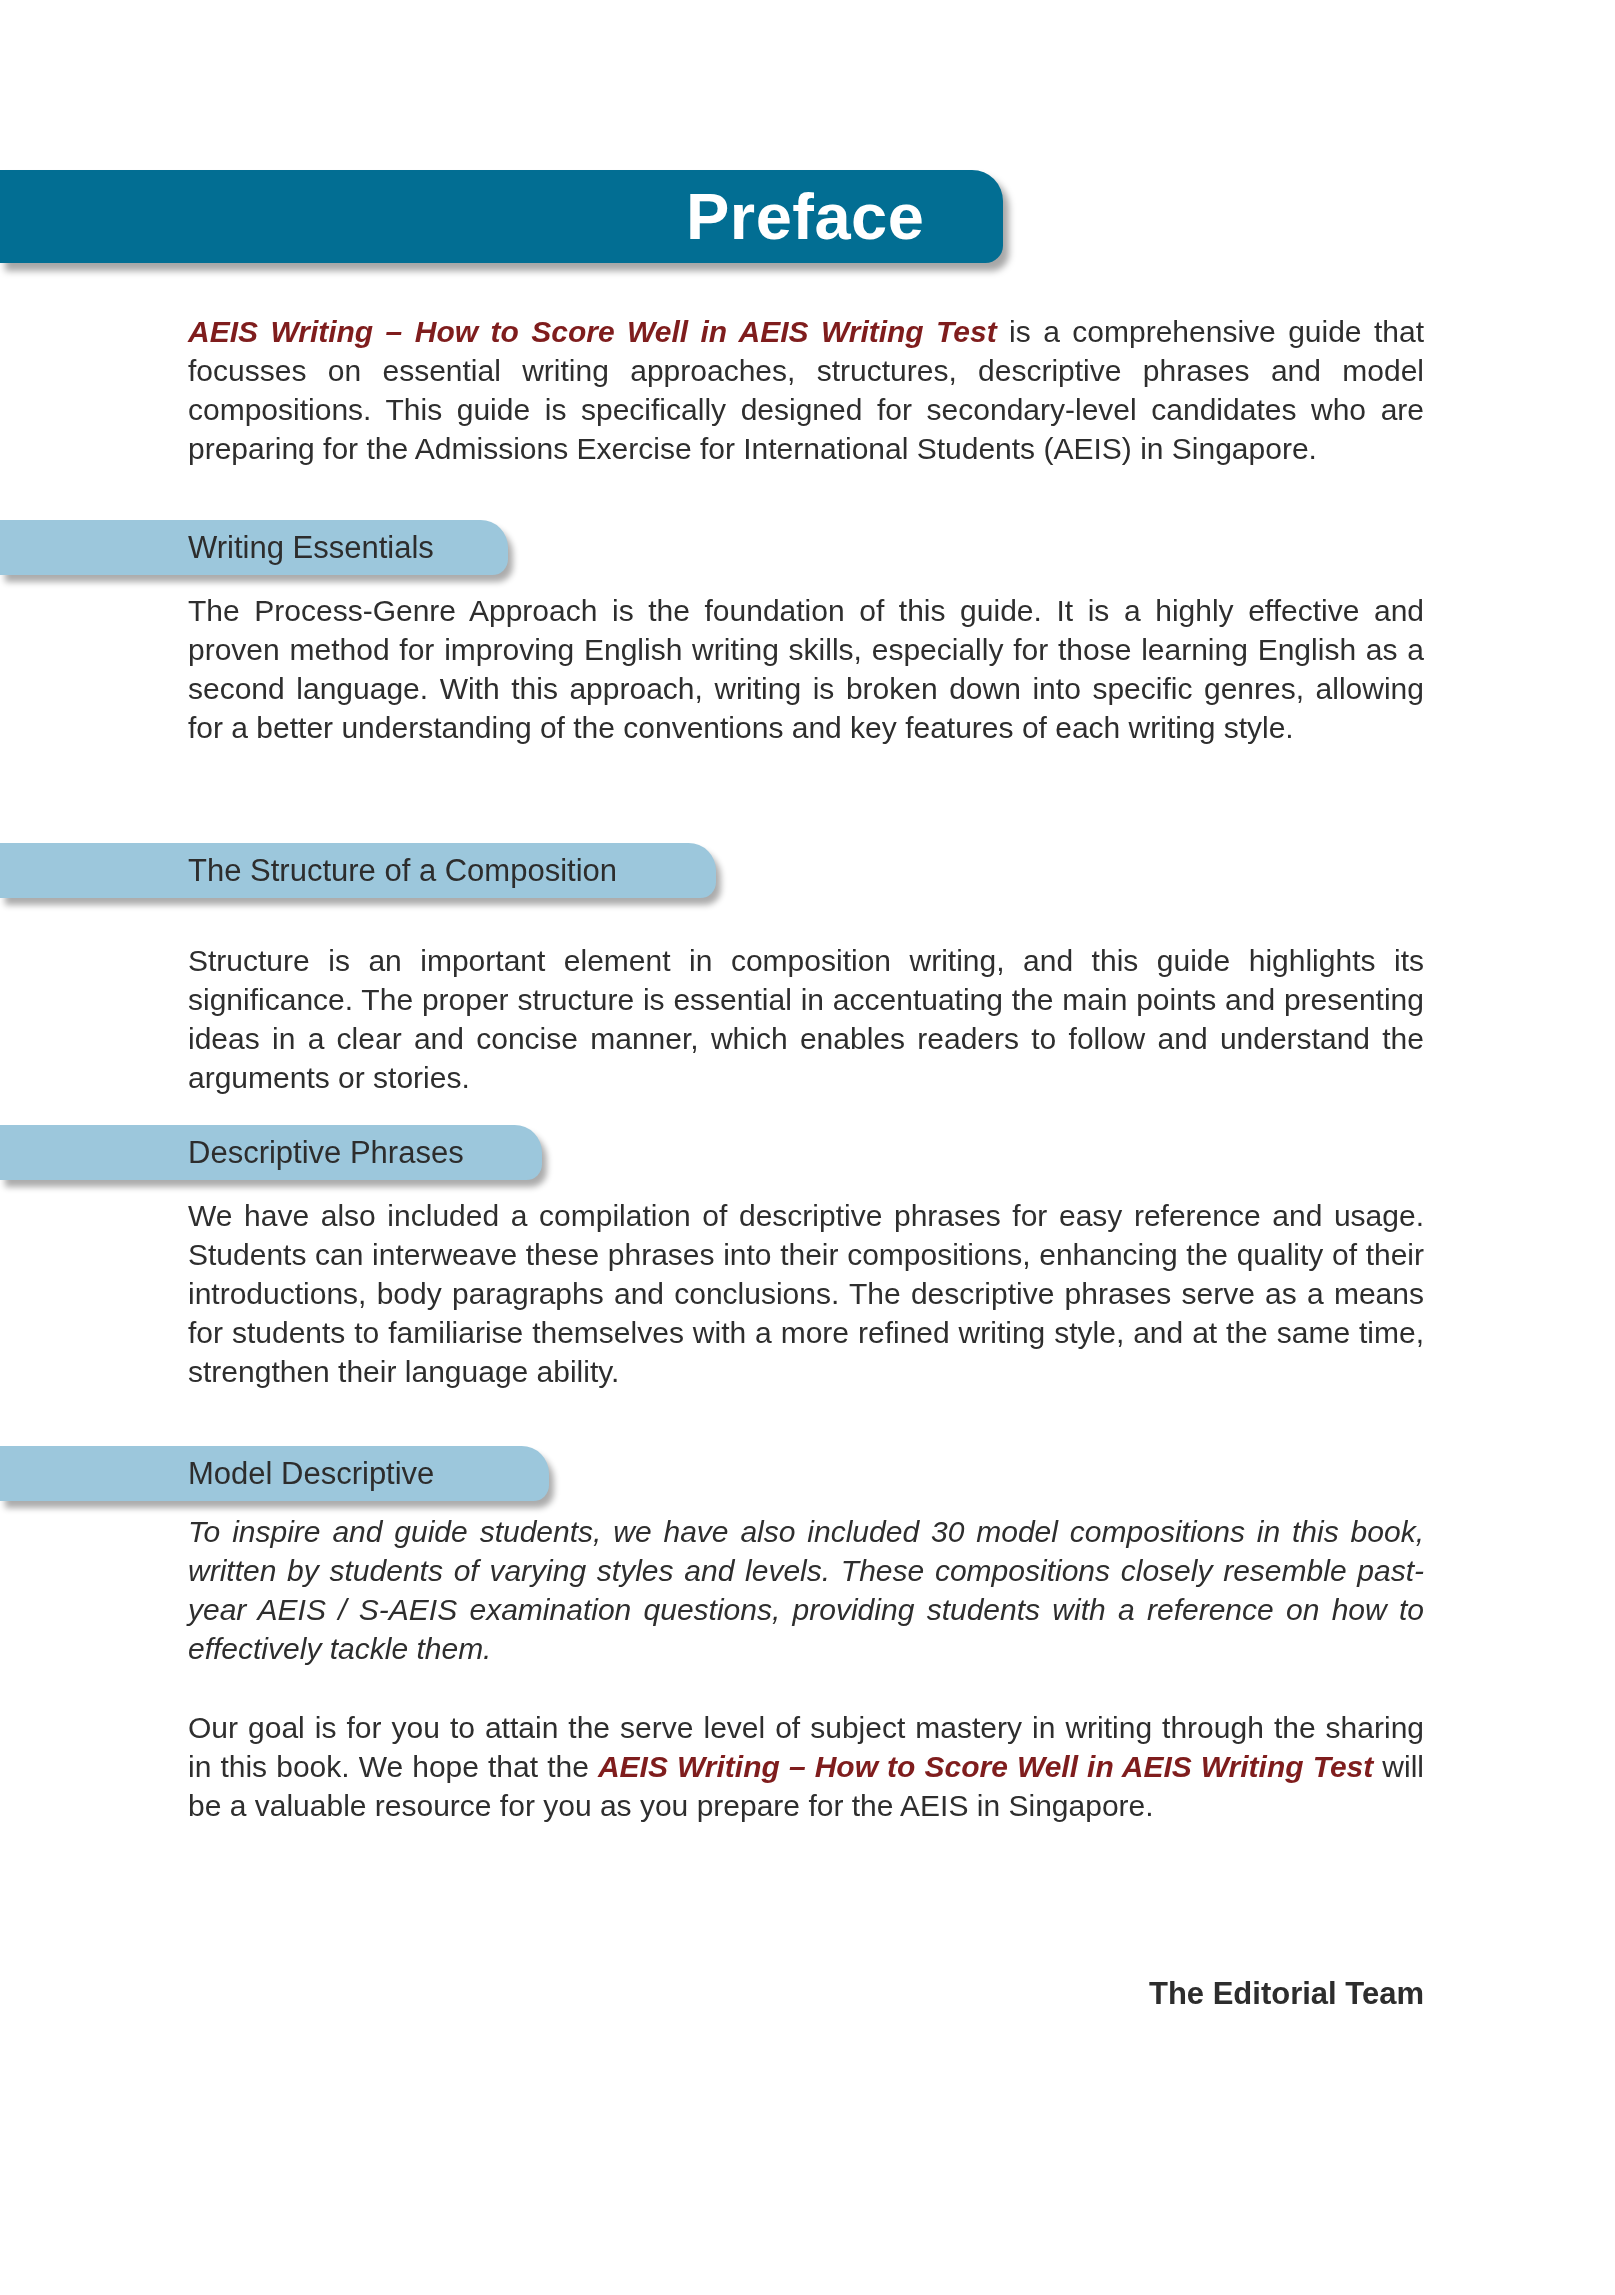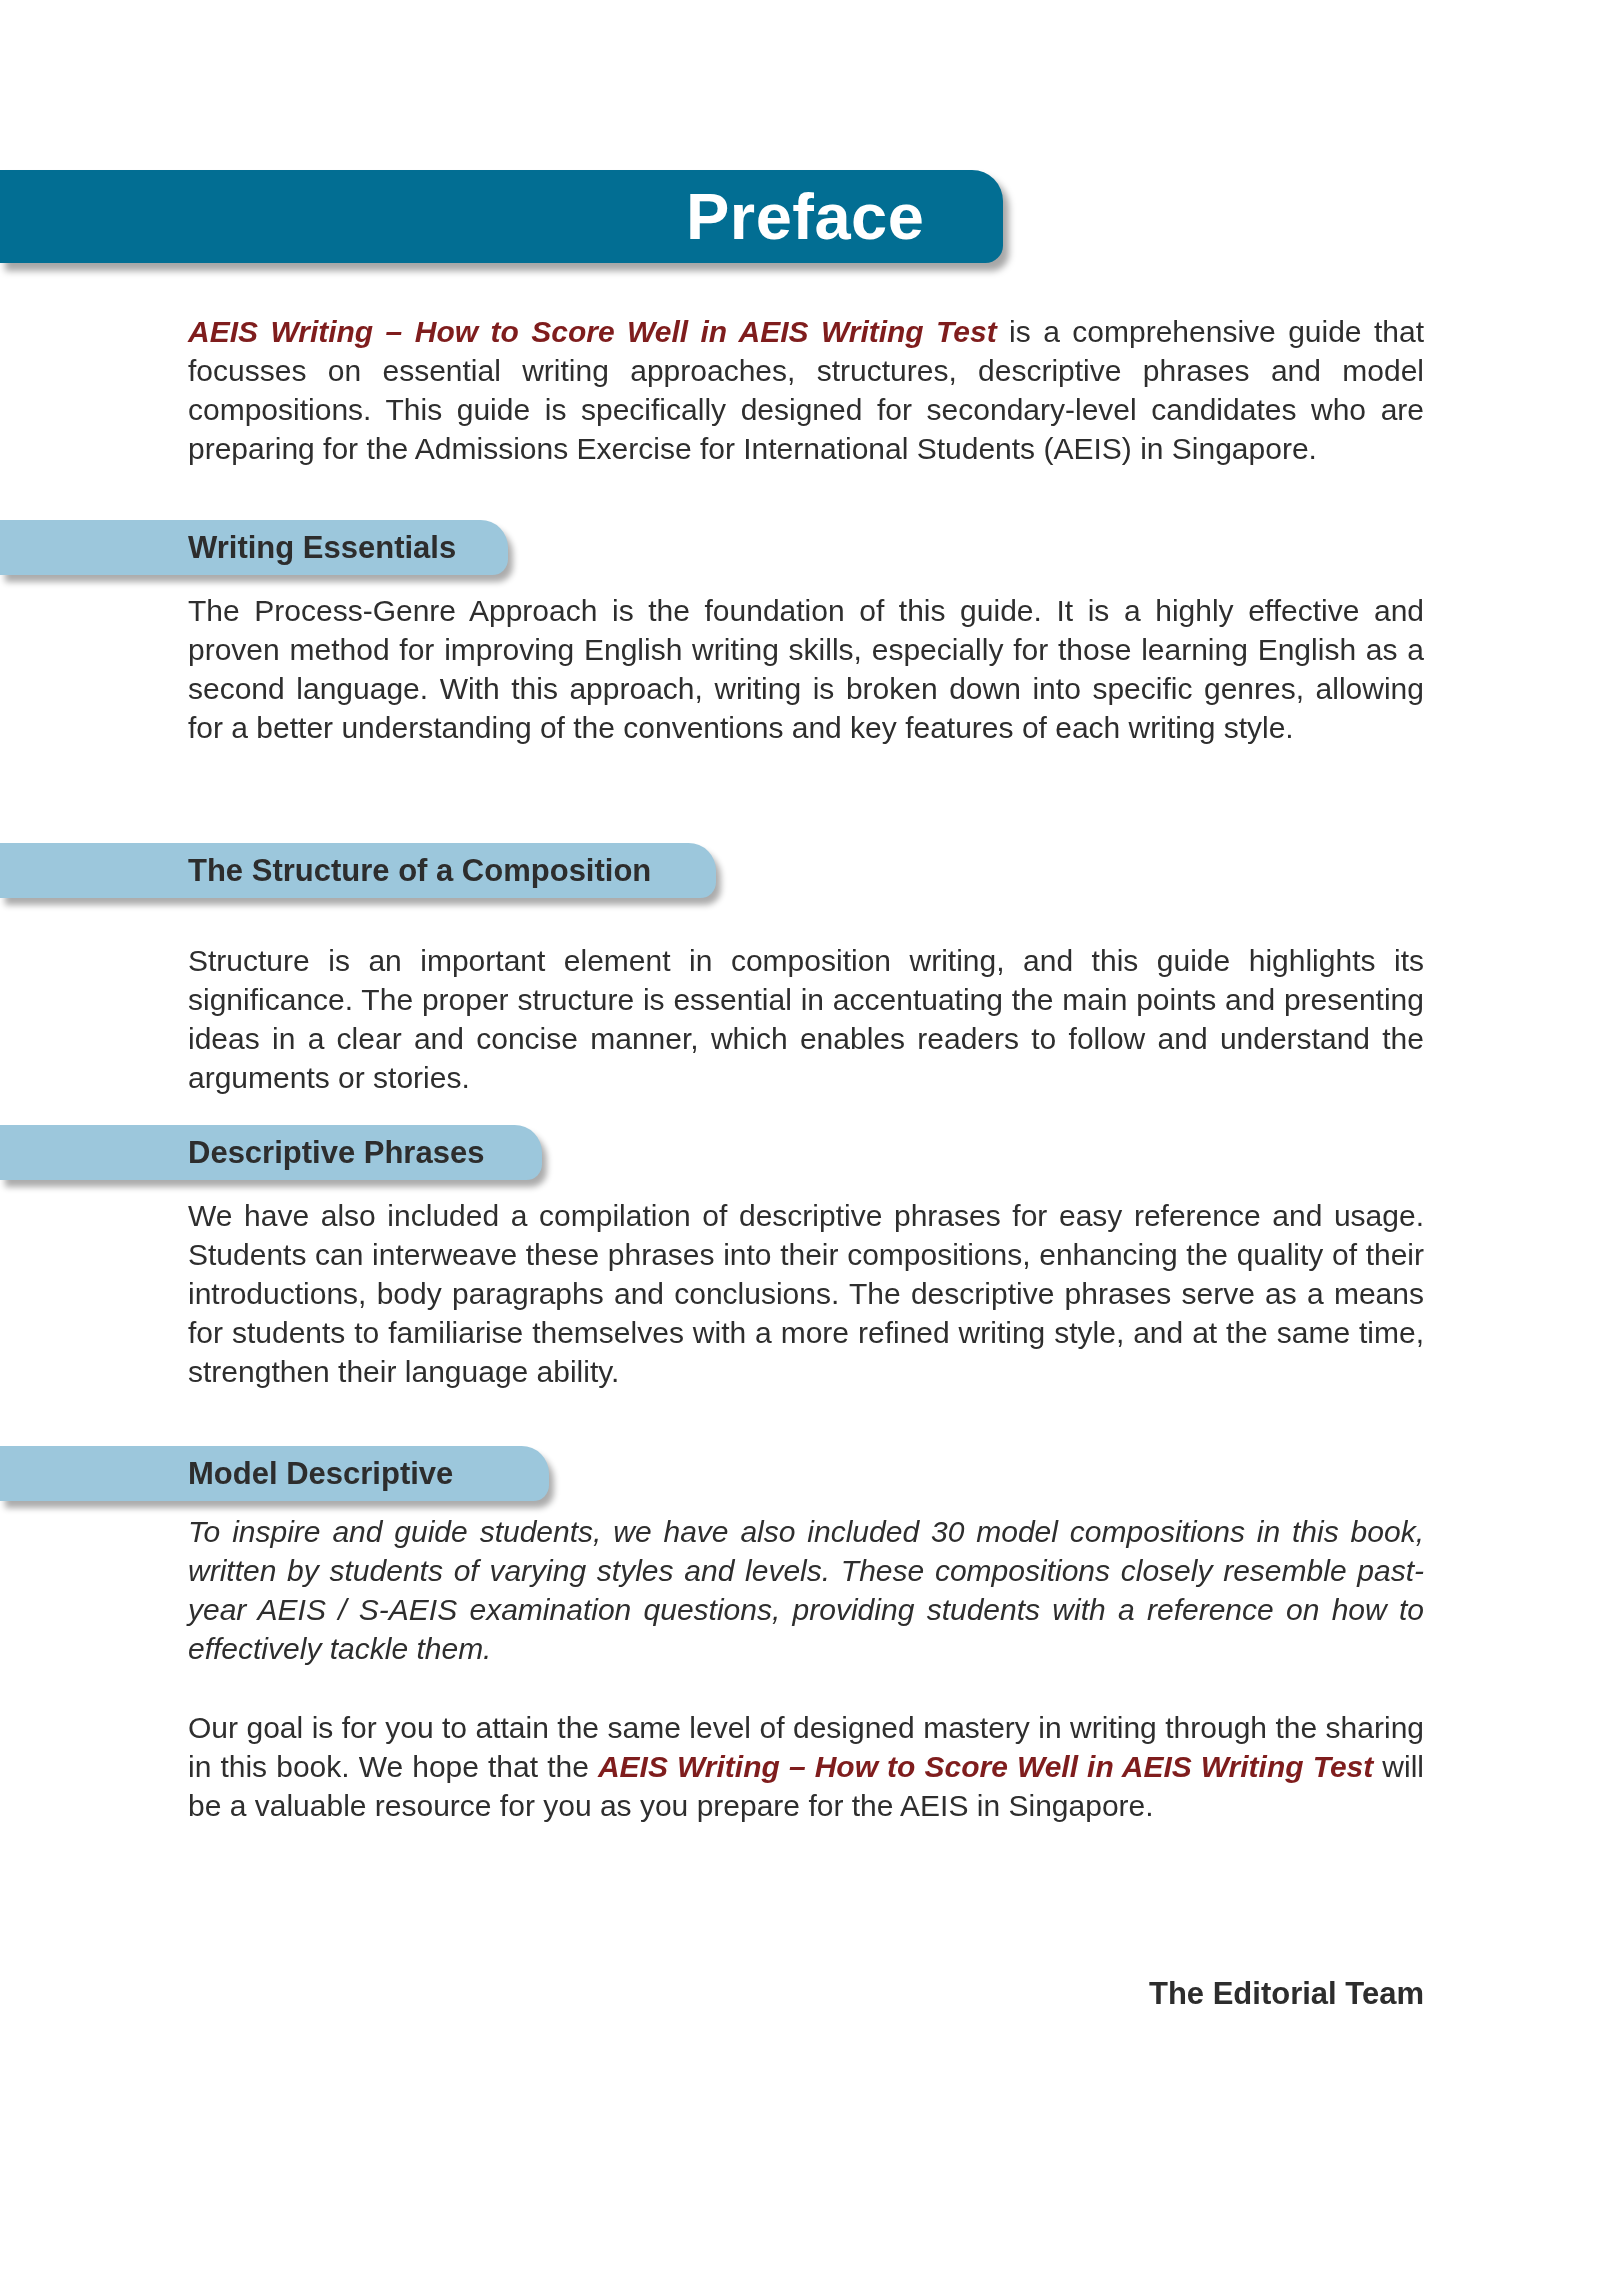--- a/index.html
+++ b/index.html
@@ -6,21 +6,21 @@
   body { width: 1615px; height: 2296px; position: relative; overflow: hidden;
          font-family: "Liberation Sans", sans-serif; color: #2b2b2b; }
   .banner { position: absolute; left: 0; top: 170px; width: 1003px; height: 93px;
             background: #026e93; border-radius: 0 31px 17.6px 0;
             box-shadow: 5.9px 7.8px 7.8px rgba(0,0,0,0.35); }
   .banner-title { position: absolute; left: 686px; top: 170px; height: 101px; line-height: 93px;
                   font-size: 65px; font-weight: bold; color: #ffffff; letter-spacing: 0.5px; }
   .sec-header { position: absolute; left: 0; height: 55px; background: #9cc7dc;
                 border-radius: 0 27.4px 15.7px 0; box-shadow: 4.9px 6.9px 6.9px rgba(0,0,0,0.33); }
   .sec-title { position: absolute; left: 188px; height: 39px; line-height: 55px;
-               font-size: 31px; font-weight: bold; color: #2d2d2d; }
+               font-size: 31px; font-weight: normal; color: #2d2d2d; }
   .para { position: absolute; left: 188px; width: 1236px; font-size: 30px; line-height: 39px;
           text-align: justify; color: #2e2e2e; margin: 0; }
   .hl { color: #7f1d1d; font-weight: bold; font-style: italic; }
   .signature { position: absolute; left: 1127px; width: 297px; top: 1976px; font-size: 31px;
                font-weight: bold; text-align: right; color: #2d2d2d; }
 </style>
 </head>
 <body>
 
 <div class="banner"></div>
@@ -37,16 +37,16 @@
 <p class="para" style="top:912px;margin-top:29px;">Structure is an important element in composition writing, and this guide highlights its significance. The proper structure is essential in accentuating the main points and presenting ideas in a clear and concise manner, which enables readers to follow and understand the arguments or stories.</p>
 
 <div class="sec-header" style="top:1125px; width:542px;"></div>
 <div class="sec-title" style="top:1125px;">Descriptive Phrases</div>
 <p class="para" style="top:1196px;">We have also included a compilation of descriptive phrases for easy reference and usage. Students can interweave these phrases into their compositions, enhancing the quality of their introductions, body paragraphs and conclusions. The descriptive phrases serve as a means for students to familiarise themselves with a more refined writing style, and at the same time, strengthen their language ability.</p>
 
 <div class="sec-header" style="top:1446px; width:549px;"></div>
 <div class="sec-title" style="top:1446px;">Model Descriptive</div>
 <p class="para" style="top:1512px;font-style:italic;">To inspire and guide students, we have also included 30 model compositions in this book, written by students of varying styles and levels. These compositions closely resemble past-year AEIS / S-AEIS examination questions, providing students with a reference on how to effectively tackle them.</p>
 
-<p class="para" style="top:1708px;"><span>Our goal is for you to attain the same level of designed mastery in writing through the sharing in this book. We hope that the </span><span class="hl">AEIS Writing – How to Score Well in AEIS Writing Test</span><span> will be a valuable resource for you as you prepare for the AEIS in Singapore.</span></p>
+<p class="para" style="top:1708px;"><span>Our goal is for you to attain the serve level of subject mastery in writing through the sharing in this book. We hope that the </span><span class="hl">AEIS Writing – How to Score Well in AEIS Writing Test</span><span> will be a valuable resource for you as you prepare for the AEIS in Singapore.</span></p>
 
 <div class="signature">The Editorial Team</div>
 
 
 </body></html>

